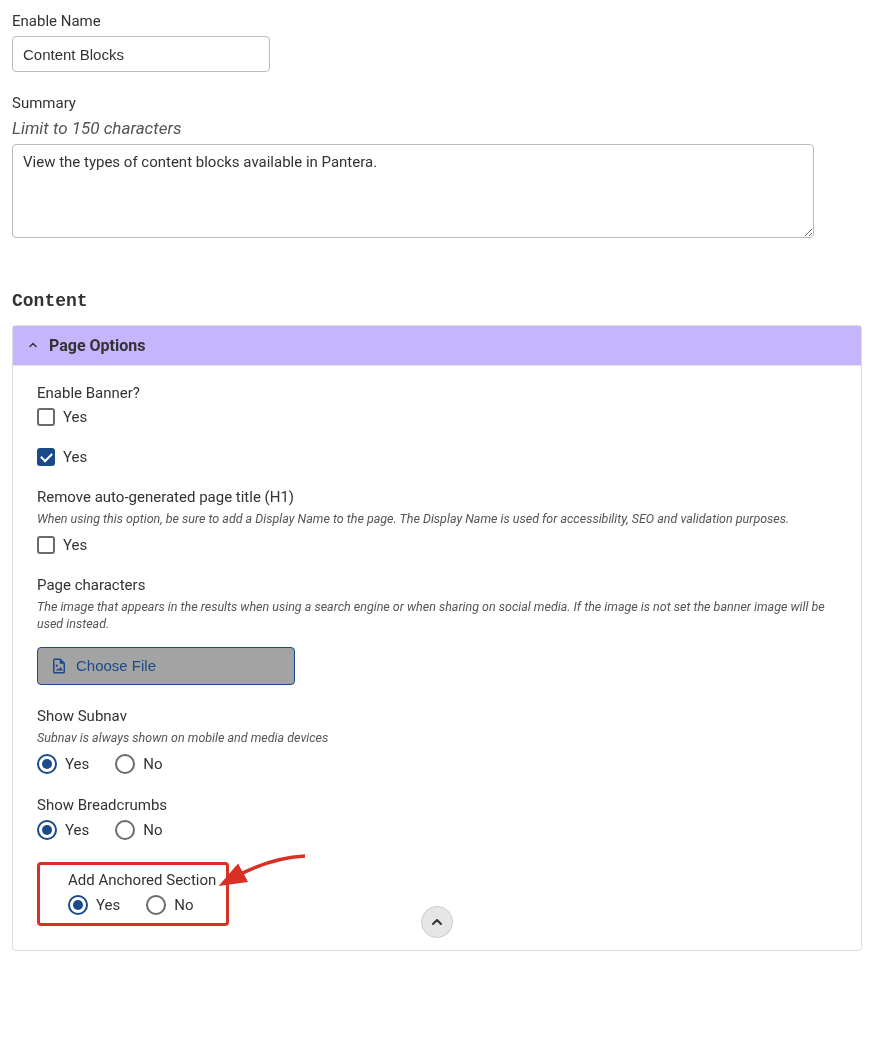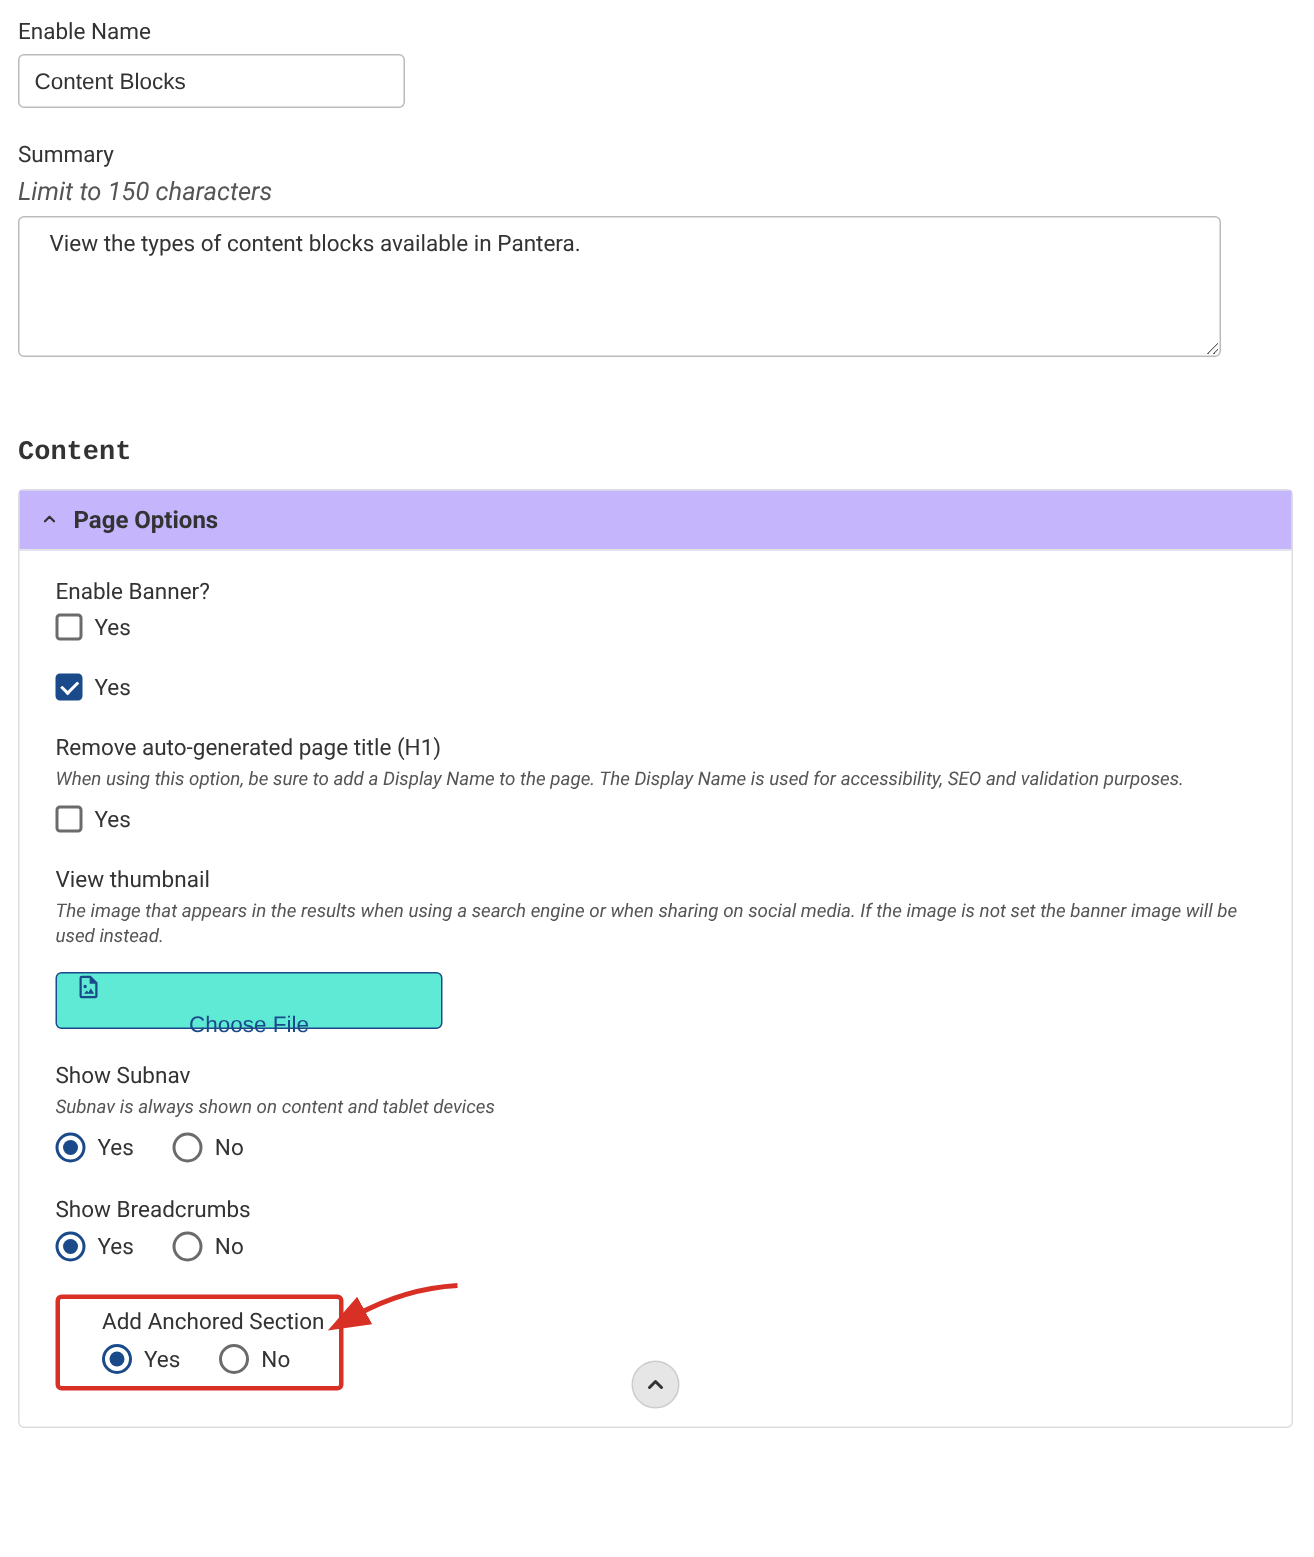--- a/index.html
+++ b/index.html
@@ -35,21 +35,21 @@
     border-radius: 4px;
     padding: 6px 10px;
     font-size: 15px;
     color: #333;
   }
   .textarea {
     width: 802px;
     height: 94px;
     border: 1px solid #bbb;
     border-radius: 4px;
-    padding: 8px 20px;
+    padding: 8px 10px;
     font-size: 15px;
     color: #333;
     resize: both;
     font-family: inherit;
   }
   .section-title {
     font-size: 18px;
     font-weight: 700;
     margin-top: 50px;
     margin-bottom: 14px;
@@ -138,32 +138,32 @@
   .radio.selected { border-color: #1a4a8a; }
   .radio.selected::after {
     content: "";
     width: 10px; height: 10px;
     border-radius: 50%;
     background: #1a4a8a;
   }
   .choice-label { font-size: 15px; color: #333; }
   .file-button {
     display: inline-flex;
+    align-items: center;
     gap: 8px;
     width: 258px;
     height: 38px;
     border: 1px solid #1a4a8a;
     border-radius: 4px;
-    background: #5eead4;
+    background: #a3a3a3;
     color: #1a4a8a;
     font-size: 15px;
     padding: 0 12px;
     cursor: pointer;
     margin-top: 6px;
-    flex-direction: column;
   }
   .file-icon svg { display: block; }
   .highlight-box {
     border: 3px solid #d93025;
     border-radius: 4px;
     padding: 6px 10px 8px 28px;
     display: inline-block;
     margin-bottom: 0;
   }
   .arrow {
@@ -234,35 +234,35 @@
       <div class="option-block">
         <div class="option-label">Remove auto-generated page title (H1)</div>
         <div class="option-hint">When using this option, be sure to add a Display Name to the page. The Display Name is used for accessibility, SEO and validation purposes.</div>
         <div class="check-row">
           <span class="checkbox"></span>
           <span class="choice-label">Yes</span>
         </div>
       </div>
 
       <div class="option-block">
-        <div class="option-label">View thumbnail</div>
+        <div class="option-label">Page characters</div>
         <div class="option-hint">The image that appears in the results when using a search engine or when sharing on social media. If the image is not set the banner image will be used instead.</div>
         <button class="file-button">
           <span class="file-icon">
             <svg width="18" height="18" viewBox="0 0 24 24" fill="#1a4a8a">
                 <path d="M14 2H6a2 2 0 0 0-2 2v16a2 2 0 0 0 2 2h12a2 2 0 0 0 2-2V8l-6-6zM6 20V4h7v5h5v11H6zm3-7a1.5 1.5 0 1 1 0-3 1.5 1.5 0 0 1 0 3zm8 5H8l2.5-3 1.5 1.8L14 13l3 5z"></path>
               </svg>
           </span>
           <span>Choose File</span>
         </button>
       </div>
 
       <div class="option-block">
         <div class="option-label">Show Subnav</div>
-        <div class="option-hint">Subnav is always shown on content and tablet devices</div>
+        <div class="option-hint">Subnav is always shown on mobile and media devices</div>
         <div class="radio-row">
           <div class="radio-item">
             <span class="radio selected"></span>
             <span class="choice-label">Yes</span>
           </div>
           <div class="radio-item">
             <span class="radio"></span>
             <span class="choice-label">No</span>
           </div>
         </div>

